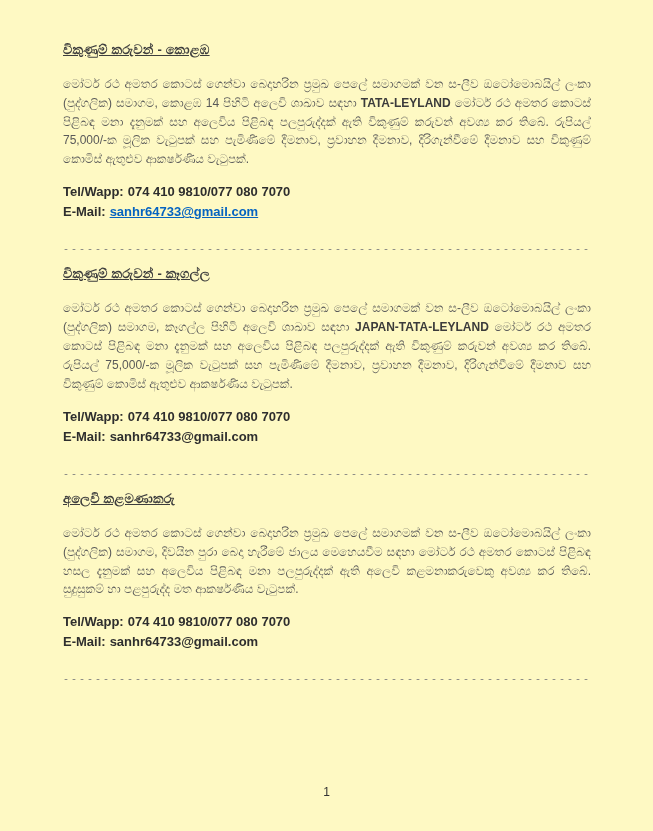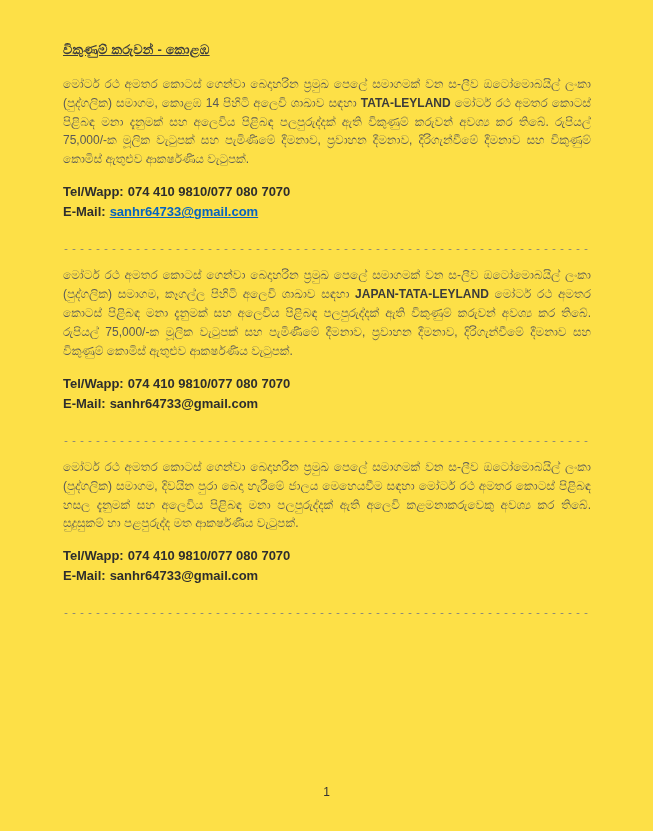--- a/index.html
+++ b/index.html
@@ -1,21 +1,21 @@
 <!DOCTYPE html>
 <html><head>
 <meta charset="utf-8">
 <title>Document</title>
 <style>
   html, body { margin: 0; padding: 0; background: #ffffff; }
   .page {
     position: relative;
     width: 653px;
     height: 831px;
-    background: #fde047;
+    background: #fef9c3;
     box-sizing: border-box;
     padding: 42px 62px 16px 63px;
     overflow: hidden;
     font-family: "Liberation Sans", sans-serif;
   }
   .job-section { margin: 0; }
   .heading {
     font-size: 13px;
     font-weight: bold;
     color: #3d3d3d;
@@ -75,29 +75,31 @@
     <h2 class="heading">විකුණුම් කරුවන් - කොළඹ</h2>
     <p class="body-text"><span>මෝටර් රථ අමතර කොටස් ගෙන්වා බෙදාහරින ප්‍රමුඛ පෙලේ සමාගමක් වන ස-ලීව ඔටෝමොබයිල් ලංකා (පුද්ගලික) සමාගම, කොළඹ 14 පිහිටි අලෙවි ශාඛාව සඳහා </span><span style="font-weight: bold; color: rgb(59, 59, 59);">TATA-LEYLAND</span><span> මෝටර් රථ අමතර කොටස් පිළිබඳ මනා දැනුමක් සහ අලෙවිය පිළිබඳ පලපුරුද්දක් ඇති විකුණුම් කරුවන් අවශ්‍ය කර තිබේ. රුපියල් 75,000/-ක මූලික වැටුපක් සහ පැමිණීමේ දීමනාව, ප්‍රවාහන දීමනාව, දිරිගැන්වීමේ දීමනාව සහ විකුණුම් කොමිස් ඇතුළුව ආකර්ෂණීය වැටුපක්.</span></p>
     <div class="contact">
       <div><span class="contact-label">Tel/Wapp:</span><span>074 410 9810/077 080 7070</span></div>
       <div><span class="contact-label">E-Mail:</span><a class="email-link">sanhr64733@gmail.com</a></div>
     </div>
     <div class="separator">--------------------------------------------------------------------------------------------------------------------------------------------</div>
   </section>
 
   <section class="job-section">
+    <h2 class="heading">විකුණුම් කරුවන් - කෑගල්ල</h2>
     <p class="body-text"><span>මෝටර් රථ අමතර කොටස් ගෙන්වා බෙදාහරින ප්‍රමුඛ පෙලේ සමාගමක් වන ස-ලීව ඔටෝමොබයිල් ලංකා (පුද්ගලික) සමාගම, කෑගල්ල පිහිටි අලෙවි ශාඛාව සඳහා </span><span style="font-weight: bold; color: rgb(59, 59, 59);">JAPAN-TATA-LEYLAND</span><span> මෝටර් රථ අමතර කොටස් පිළිබඳ මනා දැනුමක් සහ අලෙවිය පිළිබඳ පලපුරුද්දක් ඇති විකුණුම් කරුවන් අවශ්‍ය කර තිබේ. රුපියල් 75,000/-ක මූලික වැටුපක් සහ පැමිණීමේ දීමනාව, ප්‍රවාහන දීමනාව, දිරිගැන්වීමේ දීමනාව සහ විකුණුම් කොමිස් ඇතුළුව ආකර්ෂණීය වැටුපක්.</span></p>
     <div class="contact">
       <div><span class="contact-label">Tel/Wapp:</span><span>074 410 9810/077 080 7070</span></div>
       <div><span class="contact-label">E-Mail:</span><span class="email-plain">sanhr64733@gmail.com</span></div>
     </div>
     <div class="separator">--------------------------------------------------------------------------------------------------------------------------------------------</div>
   </section>
 
   <section class="job-section">
+    <h2 class="heading">අලෙවි කළමණාකරු</h2>
     <p class="body-text"><span>මෝටර් රථ අමතර කොටස් ගෙන්වා බෙදාහරින ප්‍රමුඛ පෙලේ සමාගමක් වන ස-ලීව ඔටෝමොබයිල් ලංකා (පුද්ගලික) සමාගම, දිවයින පුරා බෙදා හැරීමේ ජාලය මෙහෙයවීම සඳහා මෝටර් රථ අමතර කොටස් පිළිබඳ හසල දැනුමක් සහ අලෙවිය පිළිබඳ මනා පලපුරුද්දක් ඇති අලෙවි කළමනාකරුවෙකු අවශ්‍ය කර තිබේ. සුදුසුකම් හා පළපුරුද්ද මත ආකර්ෂණීය වැටුපක්.</span></p>
     <div class="contact">
       <div><span class="contact-label">Tel/Wapp:</span><span>074 410 9810/077 080 7070</span></div>
       <div><span class="contact-label">E-Mail:</span><span class="email-plain">sanhr64733@gmail.com</span></div>
     </div>
     <div class="separator last">--------------------------------------------------------------------------------------------------------------------------------------------</div>
   </section>
 
   <div class="page-number">1</div>
 </div>

